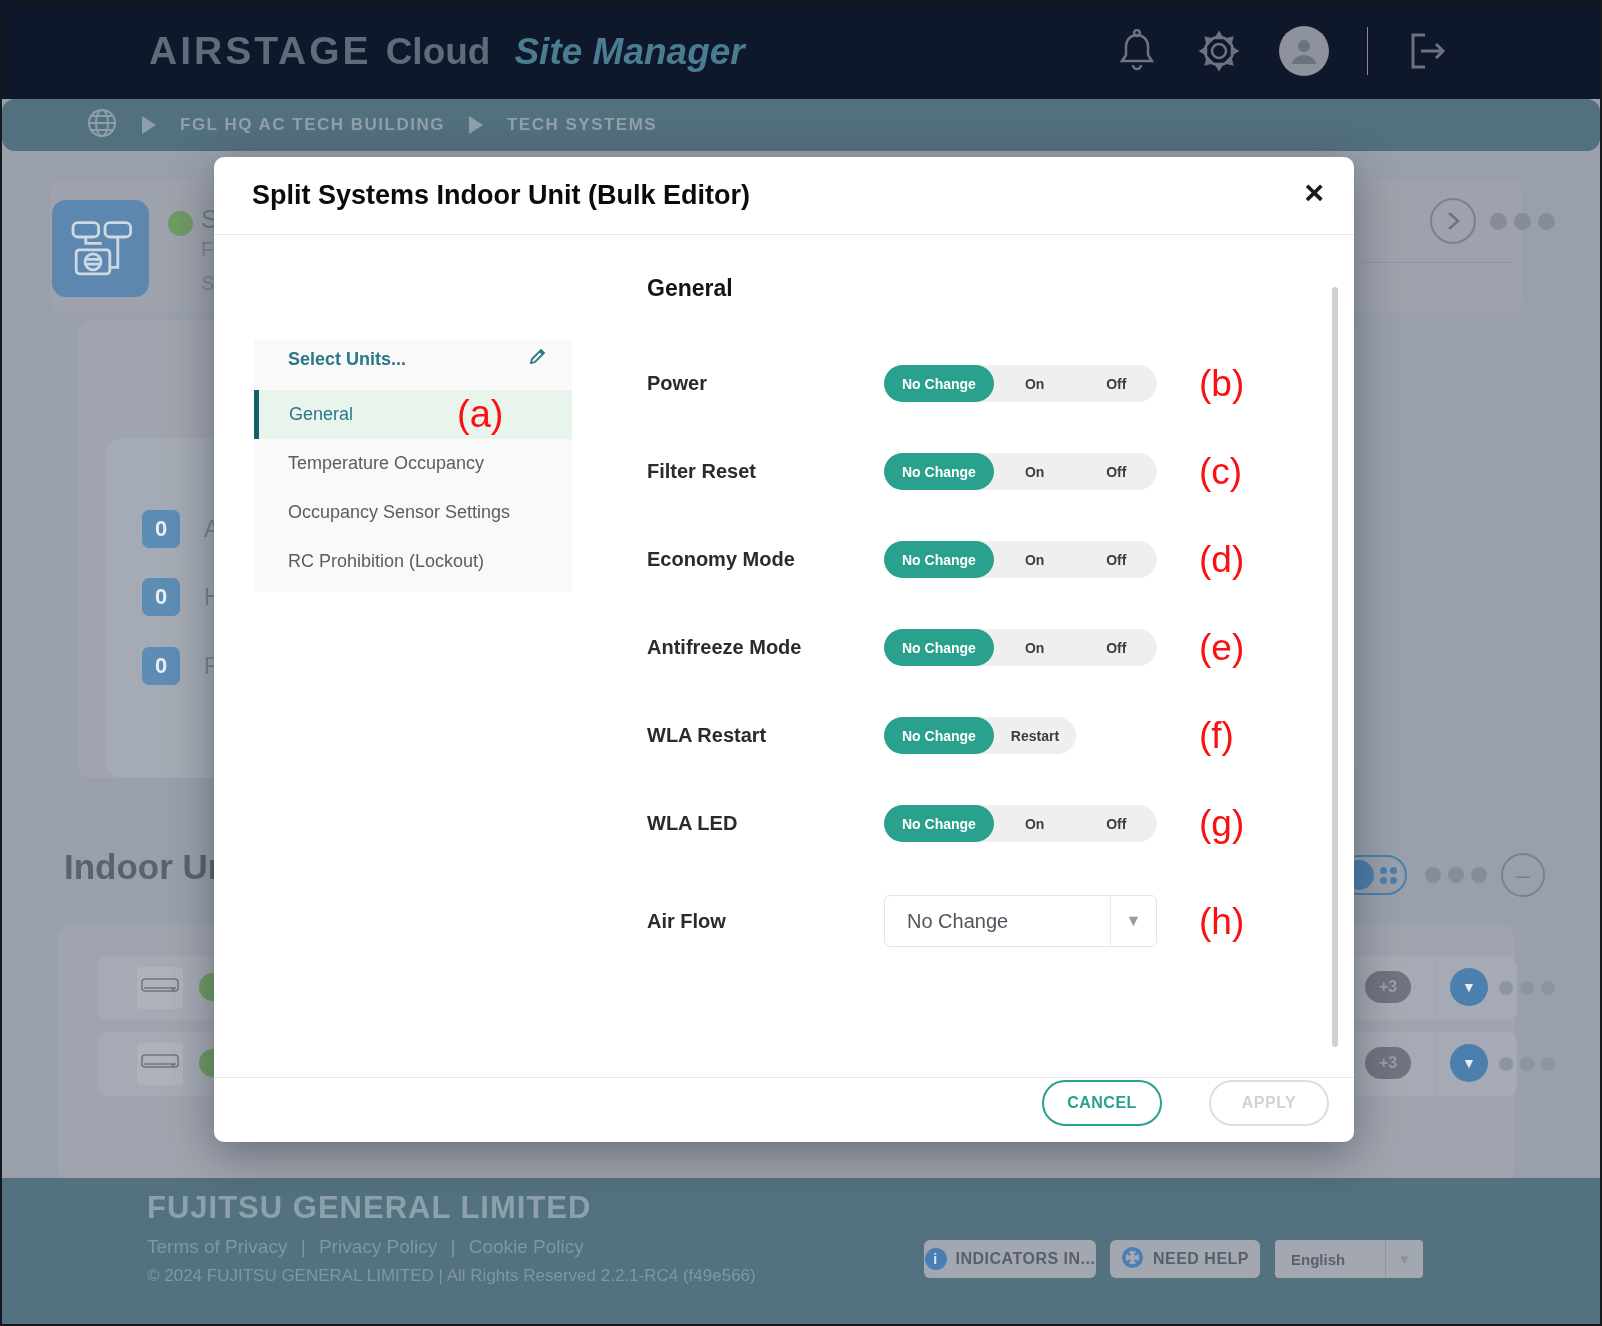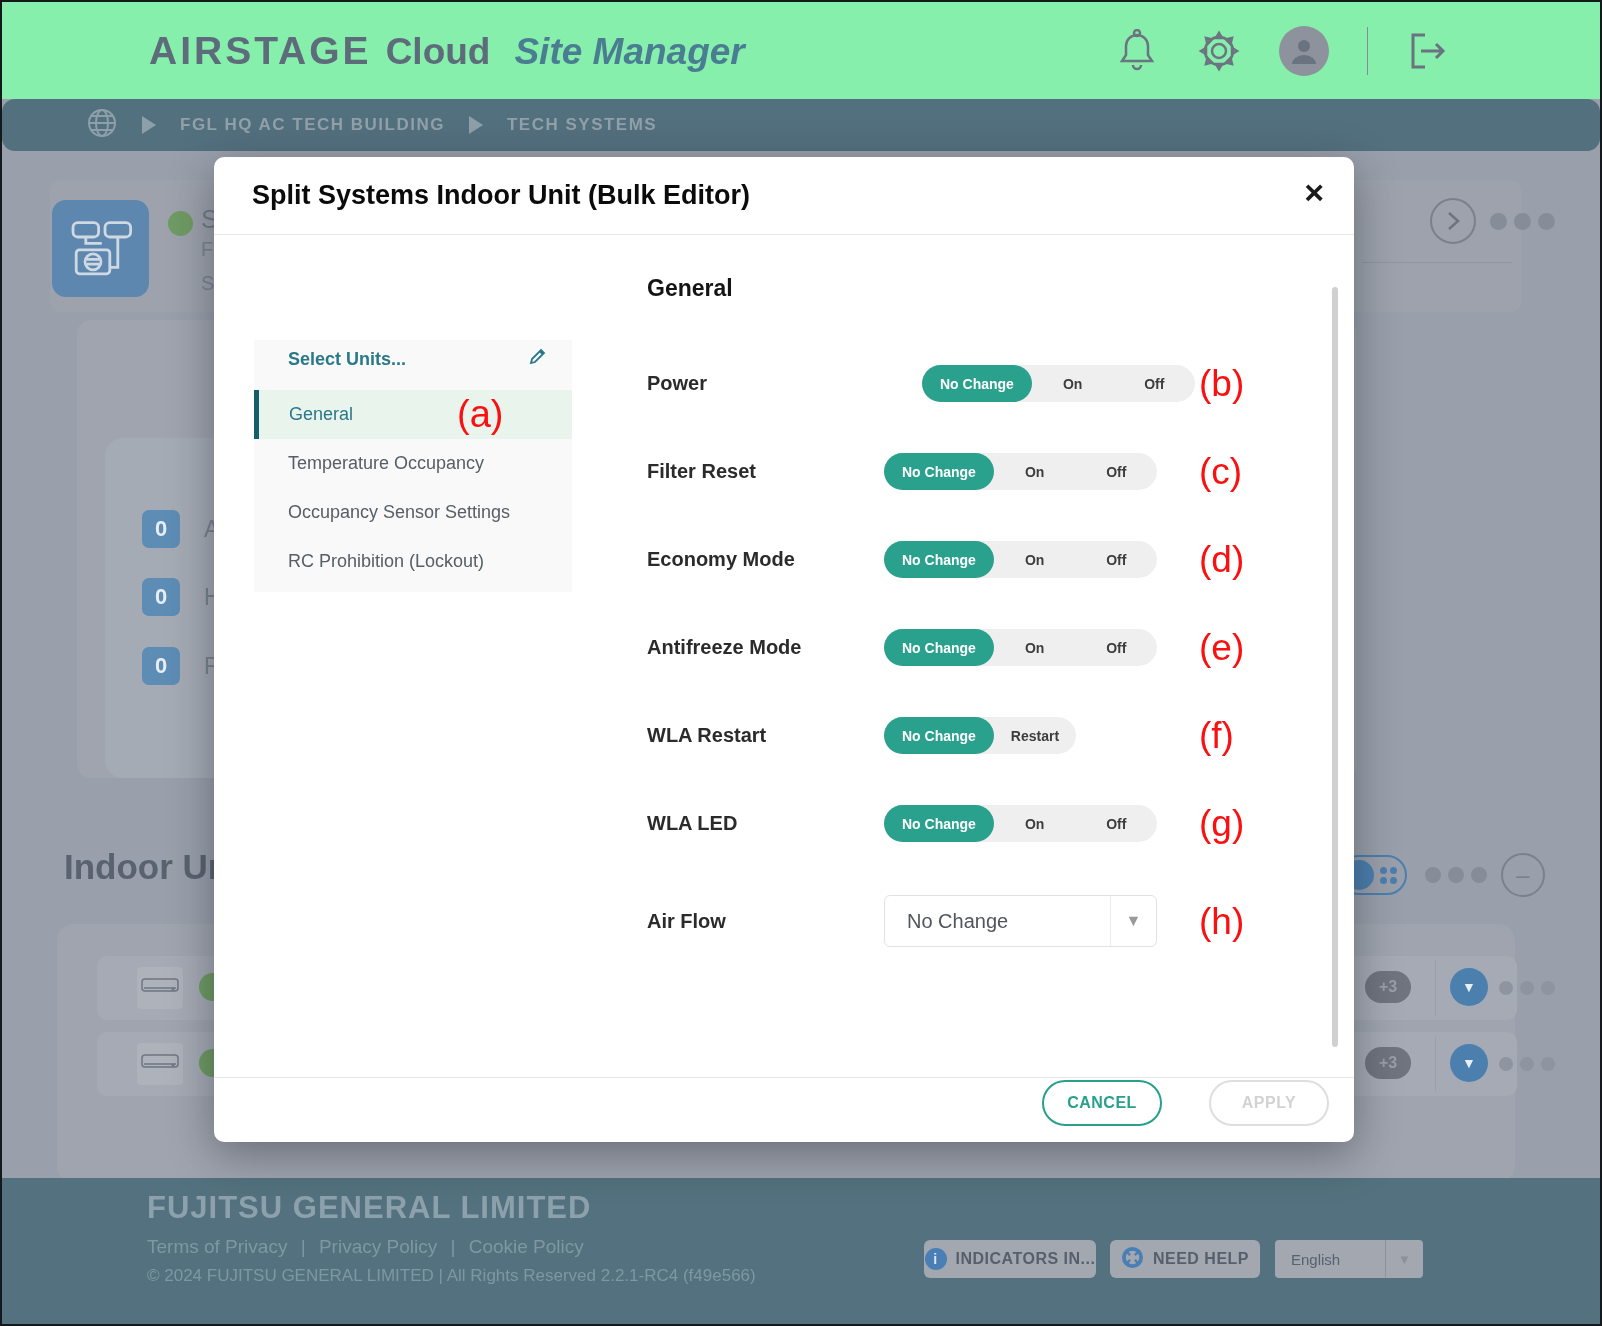--- a/index.html
+++ b/index.html
@@ -2,21 +2,21 @@
 <html><head>
 <meta charset="utf-8">
 <style>
   * { margin:0; padding:0; box-sizing:border-box; }
   body { font-family:"Liberation Sans", sans-serif; background:#e5e5e5; }
   .screen { position:relative; width:1602px; height:1326px; overflow:hidden;
             background:#9aa0ab; border:2px solid #15181d; }
 
   
   .topbar { position:absolute; left:0; top:0; width:100%; height:97px;
-            background:#86efac; display:flex; align-items:center;padding-left:20px; }
+            background:#0f172a; display:flex; align-items:center;padding-left:20px; }
   .logo { margin-left:127px; display:flex; align-items:baseline; white-space:nowrap; }
   .logo .brand { font-size:39px; font-weight:700; letter-spacing:3px; color:#5e6b7a; }
   .logo .brand2 { font-size:37px; font-weight:600; color:#5e6b7a; margin-left:14px; }
   .logo .product { font-size:37px; font-weight:700; font-style:italic; color:#4a7d92; margin-left:24px; }
   .top-icons { margin-left:auto; margin-right:150px; display:flex; align-items:center; gap:38px; }
   .tico { width:44px; height:44px; display:flex; align-items:center; justify-content:center; cursor:pointer; }
   .avatar { width:50px; height:50px; border-radius:50%; background:#8d929d; display:flex; align-items:center; justify-content:center; }
   .vdiv { width:1px; height:48px; background:#868c97; }
 
   
@@ -75,21 +75,21 @@
   .f-links { position:absolute; left:145px; top:58px; font-size:19px; color:#7e98a3; }
   .f-links span { margin-right:8px; }
   .f-links .lnk { cursor:pointer; }
   .f-copy { position:absolute; left:145px; top:88px; font-size:17px; color:#7e98a3; }
   .f-btn { position:absolute; top:62px; height:38px; background:#a3a7b0; border-radius:6px; display:flex; align-items:center;
            justify-content:center; gap:9px; font-size:16px; font-weight:700; color:#575f6d; letter-spacing:.5px; cursor:pointer; }
   .info-ico { width:22px; height:22px; border-radius:50%; background:#4a7fb5; color:#dde6ef; font-size:14px; font-weight:700;
               display:flex; align-items:center; justify-content:center; }
   .lang-box { position:absolute; left:1273px; top:62px; width:148px; height:38px; background:#a3a7b0; border-radius:4px;
               display:flex; align-items:center; cursor:pointer; }
-  .lang-box .val { padding-left:16px; font-size:15px; font-weight:400; color:#59616f; flex:1; }
+  .lang-box .val { padding-left:16px; font-size:15px; font-weight:700; color:#59616f; flex:1; }
   .lang-box .arrow { width:38px; height:100%; border-left:1px solid #8e939d; display:flex; align-items:center;
                      justify-content:center; color:#8b9099; font-size:13px; }
 
   
   .modal { position:absolute; left:212px; top:155px; width:1140px; height:985px; background:#ffffff; border-radius:10px;
            box-shadow:0 12px 45px rgba(20,25,35,.40); z-index:10; }
   .m-header { position:absolute; left:0; top:0; width:100%; height:78px; border-bottom:1px solid #e8e8e8;text-align:right; }
   .m-title { position:absolute; left:38px; top:23px; font-size:27px; font-weight:700; color:#0b0b0b; }
   .m-close { position:absolute; right:30px; top:18px; font-size:34px; font-weight:700; color:#1a1a1a; cursor:pointer; line-height:1; }
 
@@ -338,21 +338,21 @@
       <div class="item">
         <span>Occupancy Sensor Settings</span>
       </div>
       <div class="item">
         <span>RC Prohibition (Lockout)</span>
       </div>
     </div>
 
     <div class="m-heading">General</div>
 
-    <div class="srow" style="top:208px;gap:38px;">
+    <div class="srow" style="top:208px;">
       <span class="lab">Power</span>
       <div class="seg">
         <div class="seg-sel">No Change</div>
         <div class="seg-opt">On</div>
         <div class="seg-opt">Off</div>
       </div>
     </div>
     <div class="ann" style="left:985px; top:208px;">(b)</div>
 
     <div class="srow" style="top:296px;">

